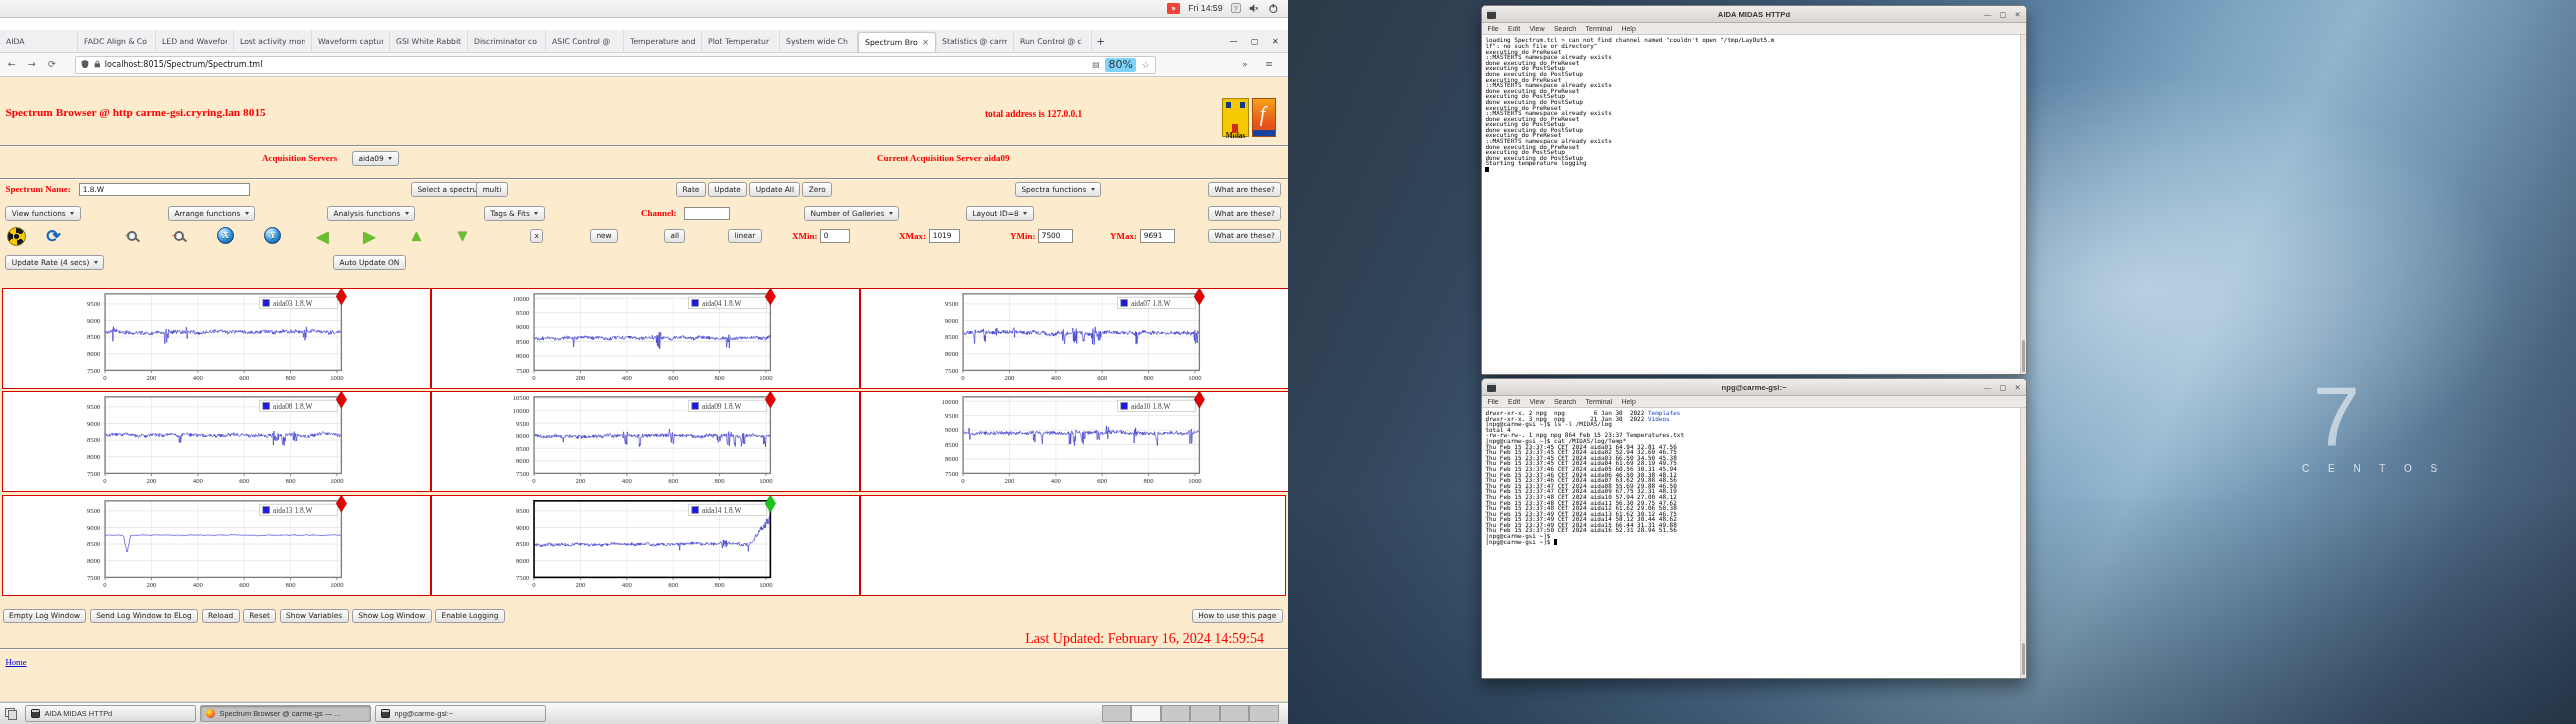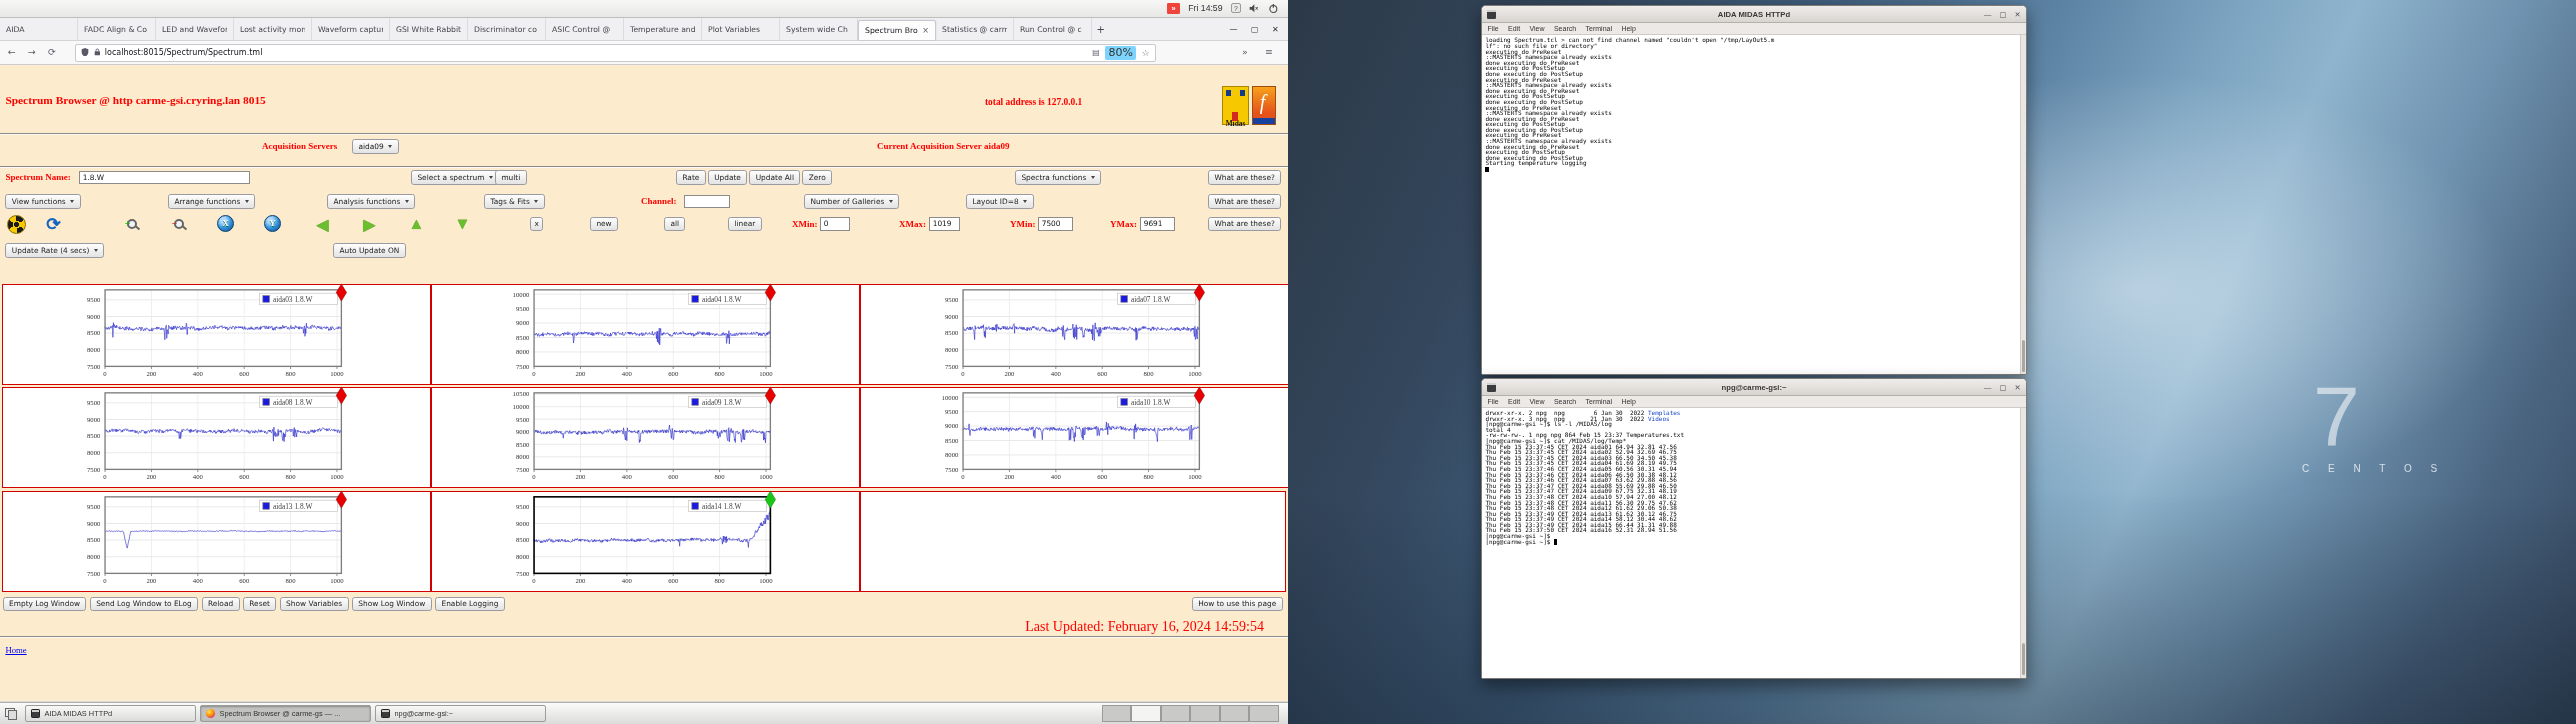--- a/index.html
+++ b/index.html
@@ -34,21 +34,21 @@
   .tb-right { margin-left:auto; display:flex; align-items:center; gap:8px; padding-right:9.4px; }
   .anydesk { width:13.4px; height:11.4px; background:#ef443b; border-radius:1.3px; color:#fff; font-size:7.4px; font-weight:bold;
              display:flex; align-items:center; justify-content:center; }
   .clock { font-size:8.7px; color:#2e3436; }
   .kbd-q { width:10.7px; height:10px; border:0.7px solid #9a9a9a; border-radius:2px; background:#e9e9e7;
            font-size:6.7px; color:#555; display:flex; align-items:center; justify-content:center; }
   .sicon { width:10.7px; height:10.7px; display:inline-block; }
 
   
   .fxwin { position:absolute; left:0; top:18px; width:1288px; height:683px; background:#fff; display:flex; flex-direction:column; }
-  .tabbar { height:23px; background:#f0f0f2; border-bottom:0.7px solid #d4d4d8; display:flex; align-items:stretch; }
+  .tabbar { height:23px; background:#f0f0f2; border-bottom:0.7px solid #d4d4d8; display:flex; align-items:stretch;margin-top:12px; }
   #tab-strip { display:flex; align-items:stretch; }
   .tab { max-width:78px; min-width:78px; display:flex; align-items:center; padding:0 6px;
          border-right:0.7px solid #dcdce0; font-size:7.7px; color:#45454d; overflow:hidden; white-space:nowrap; }
   .tab-label { overflow:hidden; white-space:nowrap; flex:1; }
   .tab.active { background:#fdfdfe; border:0.7px solid #c8c8ce; border-bottom:none; border-radius:2.7px 2.7px 0 0;
                 margin-top:2px; color:#15141a; box-shadow:0 0 2px rgba(0,0,0,.12); }
   .tab-close { margin-left:3.4px; color:#5a5a62; font-size:8px; }
   .newtab-btn { width:17.4px; display:flex; align-items:center; justify-content:center; font-size:10px; color:#45454d; }
   .wctls { margin-left:auto; display:flex; align-items:center; gap:13.4px; padding-right:9.4px; font-size:8px; color:#333; }
   .navbar { height:23.5px; background:#f8f8f9; border-bottom:0.7px solid #ccccd0; position:relative; }
@@ -104,21 +104,21 @@
   .magsign { position:absolute; font-size:10px; font-weight:bold; margin-left:-8px; margin-top:-1.3px; }
   .zin .magsign { color:#2eaa12; } .zout .magsign { color:#d42a1e; }
   .pic.ball { border-radius:50%; width:17.4px; height:17.4px; color:#fff; font-weight:bold; font-size:8.7px;
       background:radial-gradient(circle at 35% 28%, #aeDBff 0 18%, #2f8fd8 55%, #0b4a8a 100%);
       border:0.7px solid #0a3c70; text-shadow:0 0.7px 0.7px #063; }
   .pic.arr { color:#6abf2e; font-size:16px; text-shadow:0 0 0.7px #3d7a14; }
   .xsmall { width:13.4px; padding:0 3.4px; }
 
   
   .plots { position:absolute; left:2px; top:211px; width:1284px; }
-  .prow { display:grid; grid-template-columns:1fr 1fr 1fr;margin-top:8px; }
+  .prow { display:grid; grid-template-columns:1fr 1fr 1fr; }
   .prow + .prow { margin-top:2.7px; }
   .pcell { border:1.7px solid #d40000; background:#fff; height:101px; position:relative; }
   .pcell svg { overflow:visible; display:block; }
 
   
   .fbtns { position:absolute; left:2.7px; top:532px; display:flex; gap:3.4px; }
   .fbtns .gbtn { position:static;text-align:center; }
   .helpbtn { position:absolute; right:5.4px; top:532px; }
   .last-upd { position:absolute; right:24px; top:554px; font-size:14px; font-weight:normal; color:#f00; }
   .home { position:absolute; left:5.4px; top:580px; font-size:8.7px; color:#0000ee; text-decoration:underline; }
@@ -228,21 +228,21 @@
             <div class="tab">
               <span class="tab-label">Discriminator co</span>
             </div>
             <div class="tab">
               <span class="tab-label">ASIC Control @</span>
             </div>
             <div class="tab">
               <span class="tab-label">Temperature and</span>
             </div>
             <div class="tab">
-              <span class="tab-label">Plot Variables</span>
+              <span class="tab-label">Plot Temperatur</span>
             </div>
             <div class="tab">
               <span class="tab-label">System wide Ch</span>
             </div>
             <div class="tab active">
               <span class="tab-label">Spectrum Bro</span>
               <span class="tab-close">×</span>
             </div>
             <div class="tab">
               <span class="tab-label">Statistics @ carm</span>
@@ -305,21 +305,21 @@
         </div>
         <div class="hr hr2"></div>
 
         <div class="rowabs r1">
           <span class="rlabel" style="left:5.4px">Spectrum Name:</span>
           <input class="tin" style="left: 79px; width: 171px;" value="1.8.W">
           <div class="gbtn sel" style="left:411px">
             <span>Select a spectrum</span>
               <span class="caret"></span>
           </div>
-          <div class="gbtn" style="left:495px">multi</div>
+          <div class="gbtn" style="left:476px">multi</div>
           <div class="btn-group" style="left:676px">
             <div class="gbtn">Rate</div>
             <div class="gbtn">Update</div>
             <div class="gbtn">Update All</div>
             <div class="gbtn">Zero</div>
           </div>
           <div class="gbtn sel" style="left:1015px">
             <span>Spectra functions</span>
               <span class="caret"></span>
           </div>

